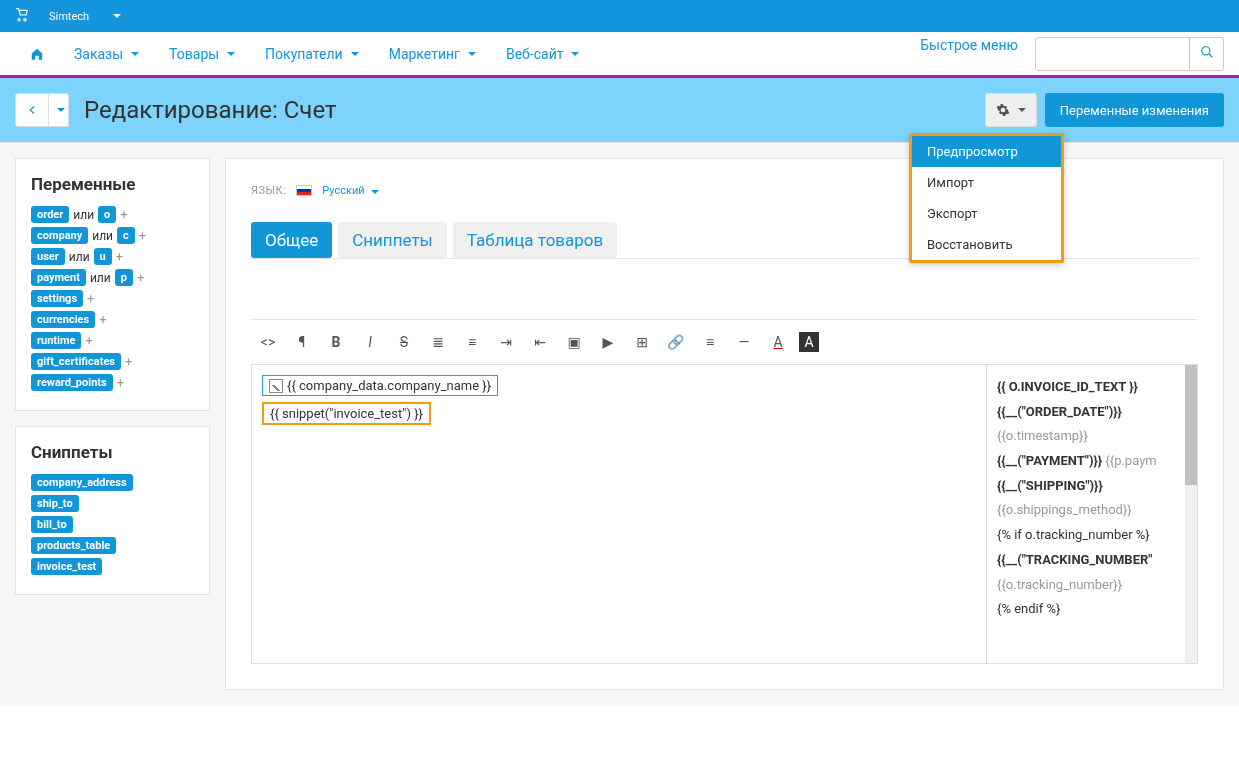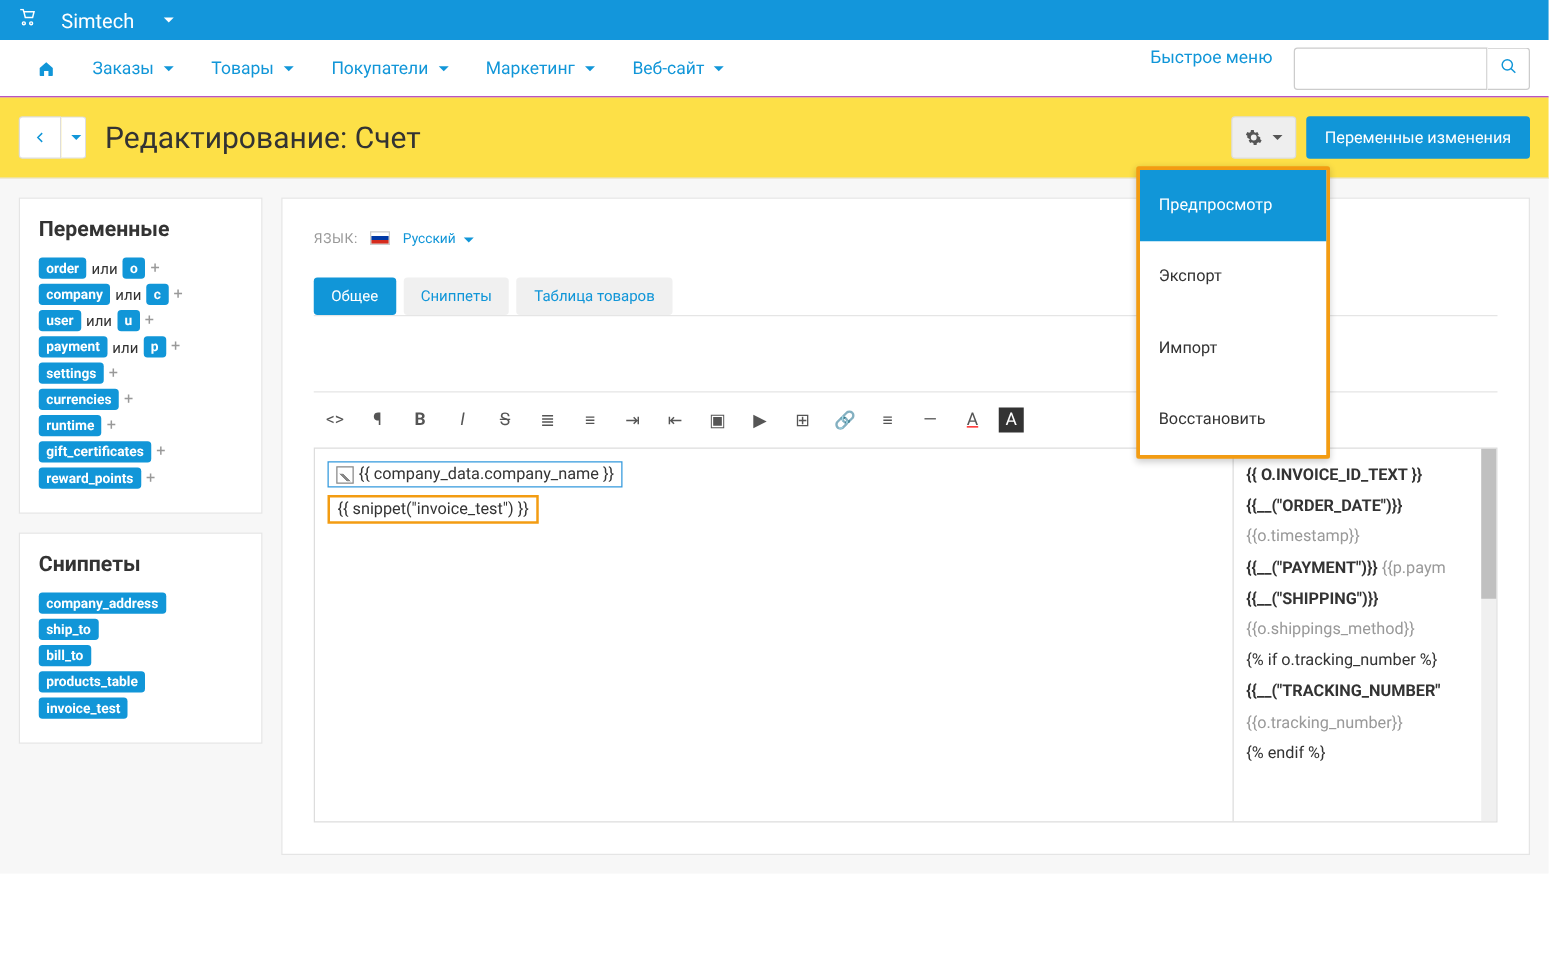--- a/index.html
+++ b/index.html
@@ -1,54 +1,54 @@
 <!DOCTYPE html>
 <html><head>
 <meta charset="utf-8">
 <style>
 *{box-sizing:border-box;margin:0;padding:0;font-family:-apple-system,BlinkMacSystemFont,"Segoe UI",Roboto,Arial,sans-serif}
 body{background:#fff;font-size:13px;color:#333}
 .topbar{background:#1396db;color:#fff;height:32px;display:flex;align-items:center;padding:0 15px}
 .topbar-left{display:flex;align-items:center;gap:8px}
 .topbar-right{margin-left:auto;display:flex;align-items:center}
-.topbar a{color:#fff;text-decoration:none;padding:0 12px;font-size:16px;display:flex;align-items:center;gap:20px;height:32px}
+.topbar a{color:#fff;text-decoration:none;padding:0 12px;font-size:11px;display:flex;align-items:center;gap:20px;height:32px}
 .caret{display:inline-block;width:0;height:0;border-left:4px solid transparent;border-right:4px solid transparent;border-top:4px solid currentColor;margin-left:4px}
-.navbar{background:#fff;height:46px;display:flex;align-items:center;padding:0 15px;border-bottom:1px solid #a21caf}
+.navbar{background:#fff;height:46px;display:flex;align-items:center;padding:0 15px;border-bottom:3px solid #a21caf}
 .navbar a{color:#1196d8;text-decoration:none;padding:0 15px;font-size:14px;display:flex;align-items:center;gap:4px}
 .navbar-right{margin-left:auto;display:flex;align-items:flex-start;gap:2px}
 .search-box{display:flex;align-items:center}
 .search-input{border:1px solid #ccc;height:34px;width:155px;padding:0 8px;border-radius:3px 0 0 3px}
 .search-btn{border:1px solid #ccc;border-left:none;background:#fff;height:34px;width:34px;border-radius:0 3px 3px 0;color:#1196d8;cursor:pointer}
-.titlebar{background:#fde047;padding:15px;display:flex;align-items:center;border-bottom:1px solid #e5e5e5}
+.titlebar{background:#7dd3fc;padding:15px;display:flex;align-items:center;border-bottom:1px solid #e5e5e5}
 .back-grp{display:flex;margin-right:15px}
 .back-btn{border:1px solid #ddd;background:#fff;width:34px;height:34px;display:flex;align-items:center;justify-content:center;color:#1196d8;cursor:pointer}
 .back-btn:first-child{border-radius:3px 0 0 3px}
 .back-btn:last-child{border-radius:0 3px 3px 0;border-left:none;width:20px}
 .page-title{font-size:24px;font-weight:400;color:#333}
 .title-actions{margin-left:auto;display:flex;gap:8px;position:relative}
 .gear-btn{border:1px solid #ddd;background:#eee;height:34px;padding:0 10px;border-radius:3px;color:#555;cursor:pointer;display:flex;align-items:center;gap:4px}
 .save-btn{border:none;background:#1196d8;color:#fff;height:34px;padding:0 15px;border-radius:3px;cursor:pointer;font-size:13px}
 .dropdown-menu{position:absolute;top:40px;right:160px;background:#fff;border:3px solid #f39c12;border-radius:2px;min-width:155px;box-shadow:0 2px 6px rgba(0,0,0,0.2);z-index:100}
-.dropdown-menu .dm-item{padding:21px 15px;font-size:13px;cursor:pointer}
+.dropdown-menu .dm-item{padding:8px 15px;font-size:13px;cursor:pointer}
 .dropdown-menu .dm-item.active{background:#1196d8;color:#fff}
 .main{display:flex;padding:15px;gap:15px;background:#f7f7f7;align-items:flex-start}
 .sidebar{width:195px;display:flex;flex-direction:column;gap:15px}
 .panel{background:#fff;border:1px solid #e5e5e5;padding:15px}
 .panel-title{font-size:17px;font-weight:700;margin-bottom:12px;color:#333}
 .var-row{display:flex;align-items:center;gap:4px;margin-bottom:4px;flex-wrap:wrap}
 .tag{background:#1196d8;color:#fff;padding:2px 6px;border-radius:3px;font-size:11px;font-weight:700;cursor:pointer}
 .var-txt{font-size:12px;color:#333}
 .plus{color:#999;font-size:13px;cursor:pointer}
 .content{flex:1;background:#fff;border:1px solid #e5e5e5;padding:25px;position:relative}
 .lang-row{display:flex;align-items:center;gap:10px;margin-bottom:25px;font-size:11px}
 .lang-lbl{color:#999;text-transform:uppercase;letter-spacing:0.5px}
 .lang-sel{color:#1196d8;cursor:pointer}
 .flag{display:inline-block;width:16px;height:11px;background:linear-gradient(to bottom,#fff 33%,#0039a6 33%,#0039a6 66%,#d52b1e 66%);border:1px solid #ccc;vertical-align:middle}
 .tabs{display:flex;gap:6px;margin-bottom:20px;border-bottom:1px solid #e5e5e5;padding-bottom:0}
-.tab{padding:8px 14px;border-radius:3px;font-size:12px;cursor:pointer;color:#1196d8;background:#f0f0f0}
+.tab{padding:8px 14px;border-radius:3px;font-size:17px;cursor:pointer;color:#1196d8;background:#f0f0f0}
 .tab.active{background:#1196d8;color:#fff}
 .toolbar{display:flex;gap:0;padding:8px 0;border-top:1px solid #e5e5e5;margin-top:60px}
 .tb-btn{width:34px;height:28px;display:flex;align-items:center;justify-content:center;color:#555;cursor:pointer;font-size:14px}
 .editor-wrap{display:flex;border:1px solid #ddd;min-height:300px;position:relative}
 .editor-left{flex:1;padding:10px;border-right:1px solid #ddd}
 .editor-right{width:210px;padding:10px;font-size:13px;line-height:1.9}
 .template-pill{border:1px solid #3399dd;padding:2px 6px;display:inline-flex;align-items:center;gap:4px;margin-bottom:6px}
 .img-ico{display:inline-block;width:14px;height:14px;border:1px solid #888;position:relative}
 .img-ico::after{content:"";position:absolute;bottom:1px;left:1px;right:1px;height:6px;background:linear-gradient(45deg,transparent 40%,#888 40%,#888 60%,transparent 60%)}
 .snippet-pill{border:2px solid #f39c12;padding:2px 6px;display:inline-block}
@@ -117,22 +117,22 @@
   <div class="title-actions">
     <button class="gear-btn">
       <svg class="icon-svg" viewBox="0 0 24 24">
           <path d="M12 8a4 4 0 100 8 4 4 0 000-8zm9 4a9 9 0 01-.3 2.3l2.1 1.6-2 3.5-2.5-1a9 9 0 01-2 1.2l-.4 2.6h-4l-.4-2.6a9 9 0 01-2-1.2l-2.5 1-2-3.5 2.1-1.6A9 9 0 013 12a9 9 0 01.3-2.3L1.2 8.1l2-3.5 2.5 1a9 9 0 012-1.2L8.1 1.8h4l.4 2.6a9 9 0 012 1.2l2.5-1 2 3.5-2.1 1.6A9 9 0 0121 12z"></path>
         </svg>
       <span class="caret"></span>
     </button>
     <button class="save-btn">Переменные изменения</button>
     <div class="dropdown-menu" id="dropdown">
         <div class="dm-item active">Предпросмотр</div>
+        <div class="dm-item">Импорт</div>
         <div class="dm-item">Экспорт</div>
-        <div class="dm-item">Импорт</div>
         <div class="dm-item">Восстановить</div>
       </div>
   </div>
 </div>
 
 <div class="main">
   <div class="sidebar">
     <div class="panel">
       <div class="panel-title">Переменные</div>
       <div id="varrows">

